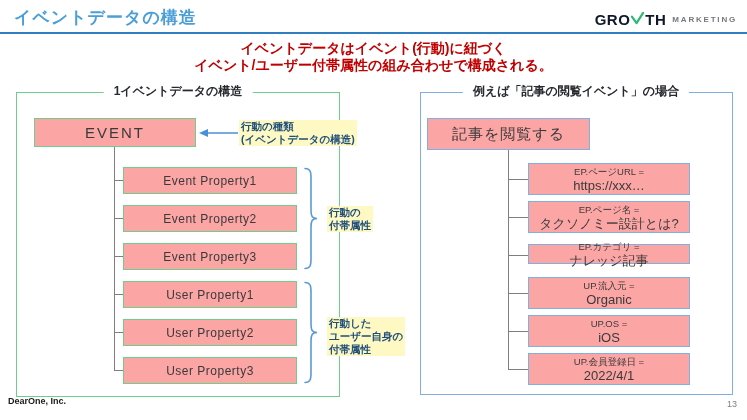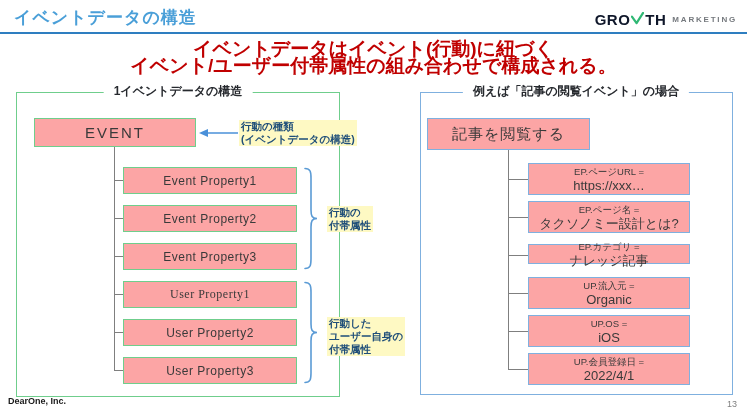--- a/index.html
+++ b/index.html
@@ -9,21 +9,21 @@
   .slide-title { position:absolute; left:14px; top:6px; font-size:17px; font-weight:bold;
                  color:#4A9FD8; letter-spacing:1px; }
   .title-rule { position:absolute; left:0; top:32px; width:747px; height:2px; background:#2E7EC0; }
 
   .logo { position:absolute; right:10px; top:11px; display:flex; align-items:center; }
   .logo .growth { font-size:15px; font-weight:bold; color:#0f172a; letter-spacing:0.5px; display:flex; align-items:center; }
   .logo .growth svg { margin:0 1px 2px 1px; }
   .logo .marketing { font-size:8px; color:#75797E; letter-spacing:1.8px; margin-left:6px; font-weight:bold; }
 
   .headline { position:absolute; left:0; top:40px; width:747px; text-align:center;
-              font-size:19px; font-weight:bold; color:#C00000; line-height:17px; }
+              font-size:14px; font-weight:bold; color:#C00000; line-height:17px; }
 
   .frame { position:absolute; background:#fff; z-index:1; }
   .frame.green { border:1.5px solid #6FCE8C; }
   .frame.blue  { border:1.5px solid #7FB0DF; }
   .frame-title { position:absolute; transform:translate(-50%,-55%); background:#fff; padding:0 10px;
                  font-size:12px; font-weight:bold; color:#26292E; white-space:nowrap; z-index:3; }
 
   .box { position:absolute; background:#fca5a5; display:flex; flex-direction:column;
          align-items:center; justify-content:center; z-index:2; text-align:center; }
   .box.green { border:1.5px solid #6FCE8C; }
@@ -93,21 +93,21 @@
 
   <div class="box green" style="left:123px; top:167px; width:174px; height:27px;">
     <span class="main">Event Property1</span>
     </div>
   <div class="box green" style="left:123px; top:205px; width:174px; height:27px;">
     <span class="main">Event Property2</span>
     </div>
   <div class="box green" style="left:123px; top:243px; width:174px; height:27px;">
     <span class="main">Event Property3</span>
     </div>
-  <div class="box green" style="left:123px; top:281px; width:174px; height:27px;font-family:Liberation Serif, serif;">
+  <div class="box green" style="left:123px; top:281px; width:174px; height:27px;">
     <span class="main">User Property1</span>
     </div>
   <div class="box green" style="left:123px; top:319px; width:174px; height:27px;">
     <span class="main">User Property2</span>
     </div>
   <div class="box green" style="left:123px; top:357px; width:174px; height:27px;">
     <span class="main">User Property3</span>
     </div>
 
   <svg class="brace" style="left:302px; top:167px;" width="16" height="103" viewBox="0 0 16 103">

